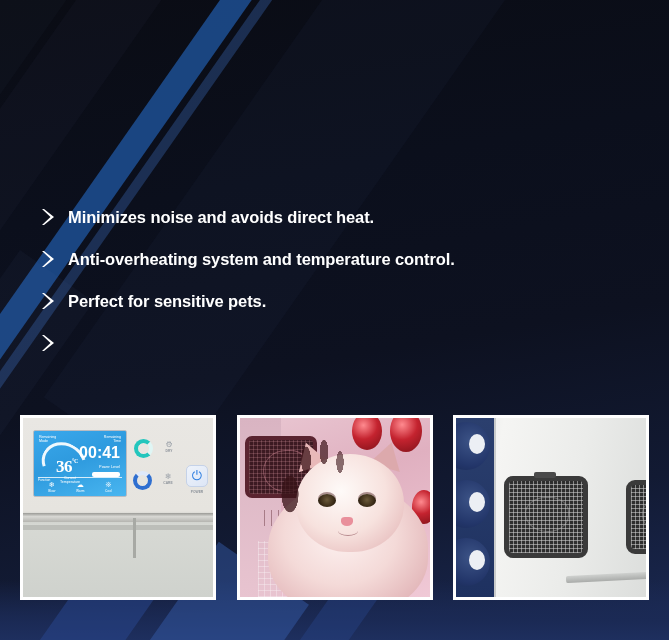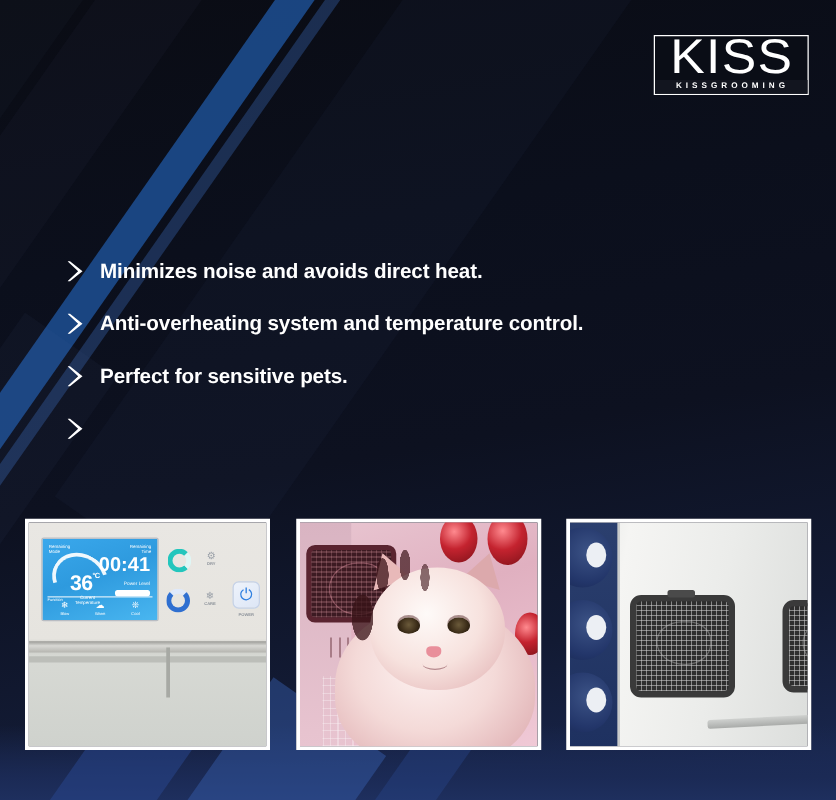--- a/index.html
+++ b/index.html
@@ -91,21 +91,21 @@
     color: #ffffff;
     font-size: 36px;
     font-weight: 700;
     letter-spacing: -0.6px;
     white-space: nowrap;
   }
 
   
   .bullets {
     position: absolute;
-    left: 54px; top: 196px;
+    left: 42px; top: 196px;
     width: 580px;
   }
   .bullet {
     display: flex;
     align-items: center;
     height: 42px;
   }
   .chev {
     width: 26px;
     flex: 0 0 26px;
@@ -184,21 +184,21 @@
     border-right-color: transparent;
     border-bottom-color: transparent;
     border-radius: 50%;
     transform: rotate(30deg);
   }
   .lcd-temp {
     position: absolute; left: 22px; top: 27px;
     font-size: 17px; font-weight: 700; line-height: 1;
     letter-spacing: -0.5px;
   }
-  .lcd-temp span { font-size: 6px; font-weight: 700; vertical-align: top; }
+  .lcd-temp span { font-size: 6px; font-weight: 700; vertical-align: top; font-family: Liberation Serif, serif; }
   .lcd-templabel {
     position: absolute; left: 21px; top: 45px;
     font-size: 3.6px; line-height: 1.2; text-align: center; width: 30px;
   }
   .lcd-timer {
     position: absolute; right: 6px; top: 14px;
     font-size: 16px; font-weight: 700; letter-spacing: 0px; line-height: 1;
   }
   .lcd-power {
     position: absolute; right: 6px; top: 34px;
@@ -410,24 +410,20 @@
     <div class="streak s6"></div>
     <div class="streak s7"></div>
   </div>
 
   <div class="bottom-glow">
     <div class="bstreak b1"></div>
     <div class="bstreak b2"></div>
     <div class="bstreak b3"></div>
   </div>
 
-  <div class="logo">
-    <div class="logo-word">KISS</div>
-    <div class="logo-sub">KISSGROOMING</div>
-  </div>
 
 
   <div class="bullets">
 
     <div class="bullet">
       <span class="chev">
         <svg width="16" height="20" viewBox="0 0 16 20">
             <path d="M2 2 L12 10 L2 18 L0 18 L8.5 10 L0 2 Z" fill="#ffffff"></path>
           </svg>
       </span>

